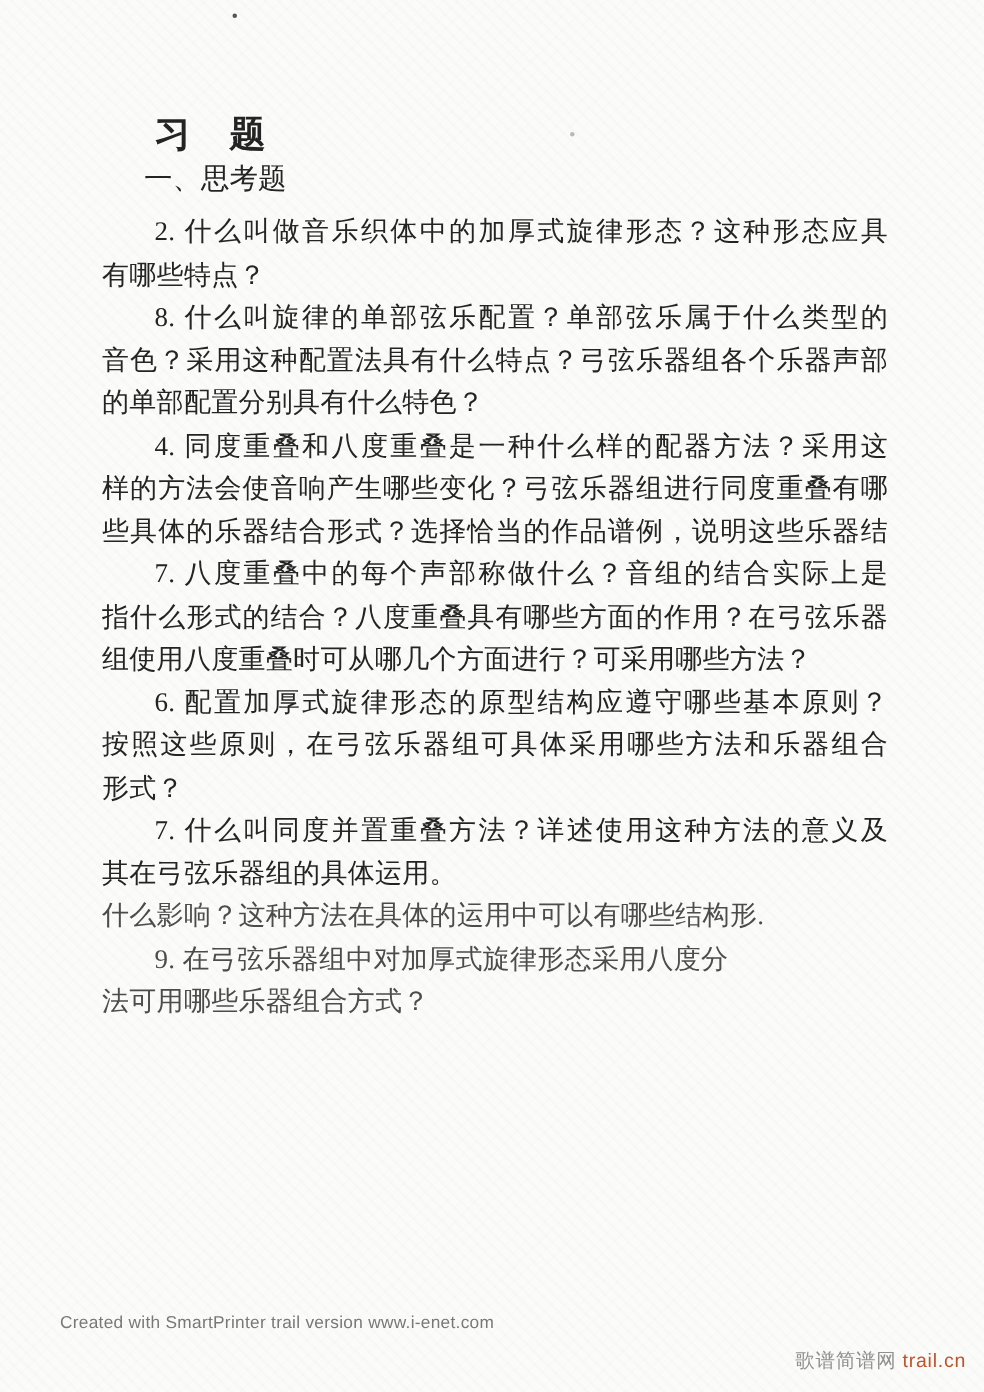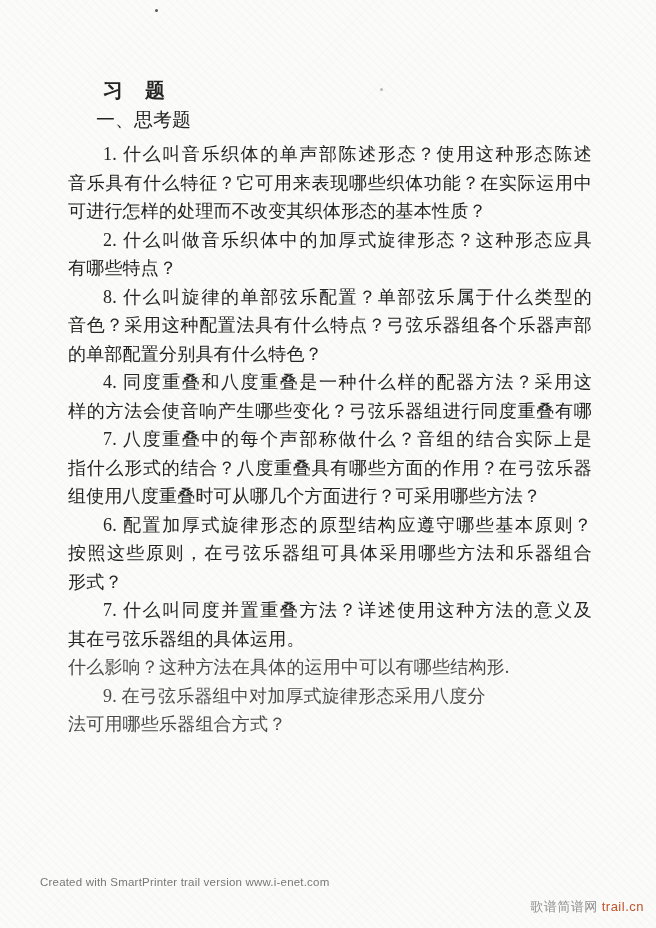--- a/index.html
+++ b/index.html
@@ -20,21 +20,21 @@
     color: #242424;
   }
   .content {
     position: absolute;
     left: 68px;
     top: 78px;
     width: 524px;
   }
   .doc-title {
     margin: 0 0 0 35px;
-    font-size: 20px;
+    font-size: 24px;
     line-height: 24px;
     font-weight: 600;
     letter-spacing: 1px;
   }
   .section-heading {
     margin: 6px 0 8px 28px;
     font-size: 19px;
     line-height: 24px;
     font-weight: 500;
   }
@@ -94,40 +94,36 @@
 
   <div class="speck speck-1"></div>
   <div class="speck speck-2"></div>
 
   <div class="content">
 
     <div class="doc-title">习　题</div>
 
     <div class="section-heading">一、思考题</div>
 
-    <div class="question">
-      <div class="q-line fill indent">1. 什么叫音乐织体的单声部陈述形态？使用这种形态陈述</div>
-      <div class="q-line fill">音乐具有什么特征？它可用来表现哪些织体功能？在实际运用中</div>
-      <div class="q-line">可进行怎样的处理而不改变其织体形态的基本性质？</div>
-    </div>
 
     <div class="question">
       <div class="q-line fill indent">2. 什么叫做音乐织体中的加厚式旋律形态？这种形态应具</div>
       <div class="q-line">有哪些特点？</div>
     </div>
 
     <div class="question">
       <div class="q-line fill indent">8. 什么叫旋律的单部弦乐配置？单部弦乐属于什么类型的</div>
       <div class="q-line fill">音色？采用这种配置法具有什么特点？弓弦乐器组各个乐器声部</div>
       <div class="q-line">的单部配置分别具有什么特色？</div>
     </div>
 
     <div class="question">
       <div class="q-line fill indent">4. 同度重叠和八度重叠是一种什么样的配器方法？采用这</div>
       <div class="q-line fill">样的方法会使音响产生哪些变化？弓弦乐器组进行同度重叠有哪</div>
+      <div class="q-line fill">些具体的乐器结合形式？选择恰当的作品谱例，说明这些乐器结</div>
     </div>
 
     <div class="question">
       <div class="q-line fill indent">7. 八度重叠中的每个声部称做什么？音组的结合实际上是</div>
       <div class="q-line fill">指什么形式的结合？八度重叠具有哪些方面的作用？在弓弦乐器</div>
       <div class="q-line">组使用八度重叠时可从哪几个方面进行？可采用哪些方法？</div>
     </div>
 
     <div class="question">
       <div class="q-line fill indent">6. 配置加厚式旋律形态的原型结构应遵守哪些基本原则？</div>

